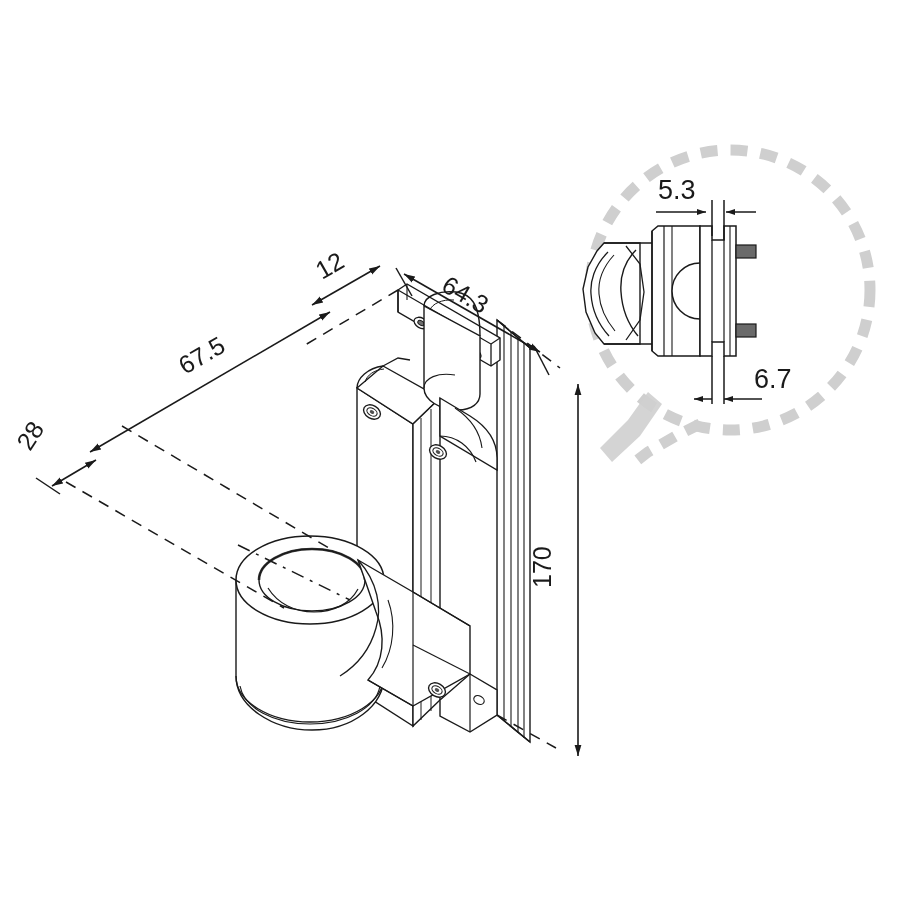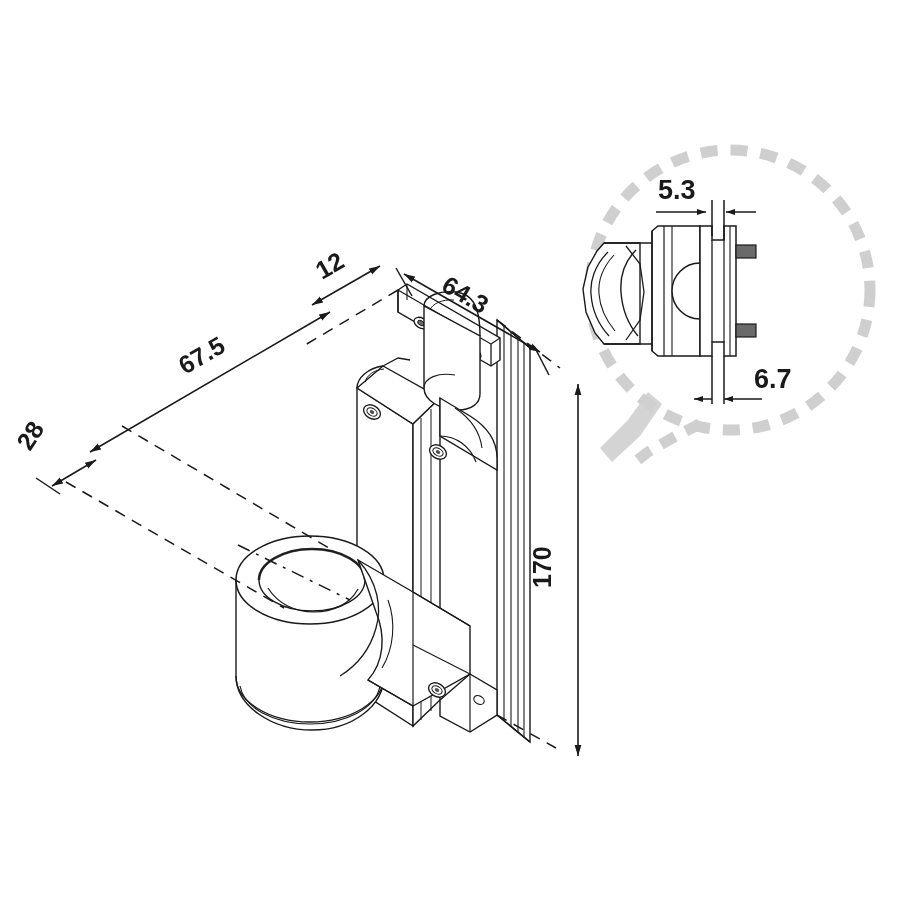--- a/index.html
+++ b/index.html
@@ -11,21 +11,20 @@
     width: 900px;
     height: 900px;
     overflow: hidden;
     font-family: "Liberation Sans", sans-serif;
   }
   #drawing-root {
     position: relative;
     width: 716px;
     height: 900px;
     background: #ffffff;
-    font-weight: bold;
   }
   svg.sheet {
     display: block;
     width: 900px;
     height: 900px;
   }
   .dim-text {
     font-family: "Liberation Sans", sans-serif;
     font-size: 25px;
     fill: #1a1a1a;

